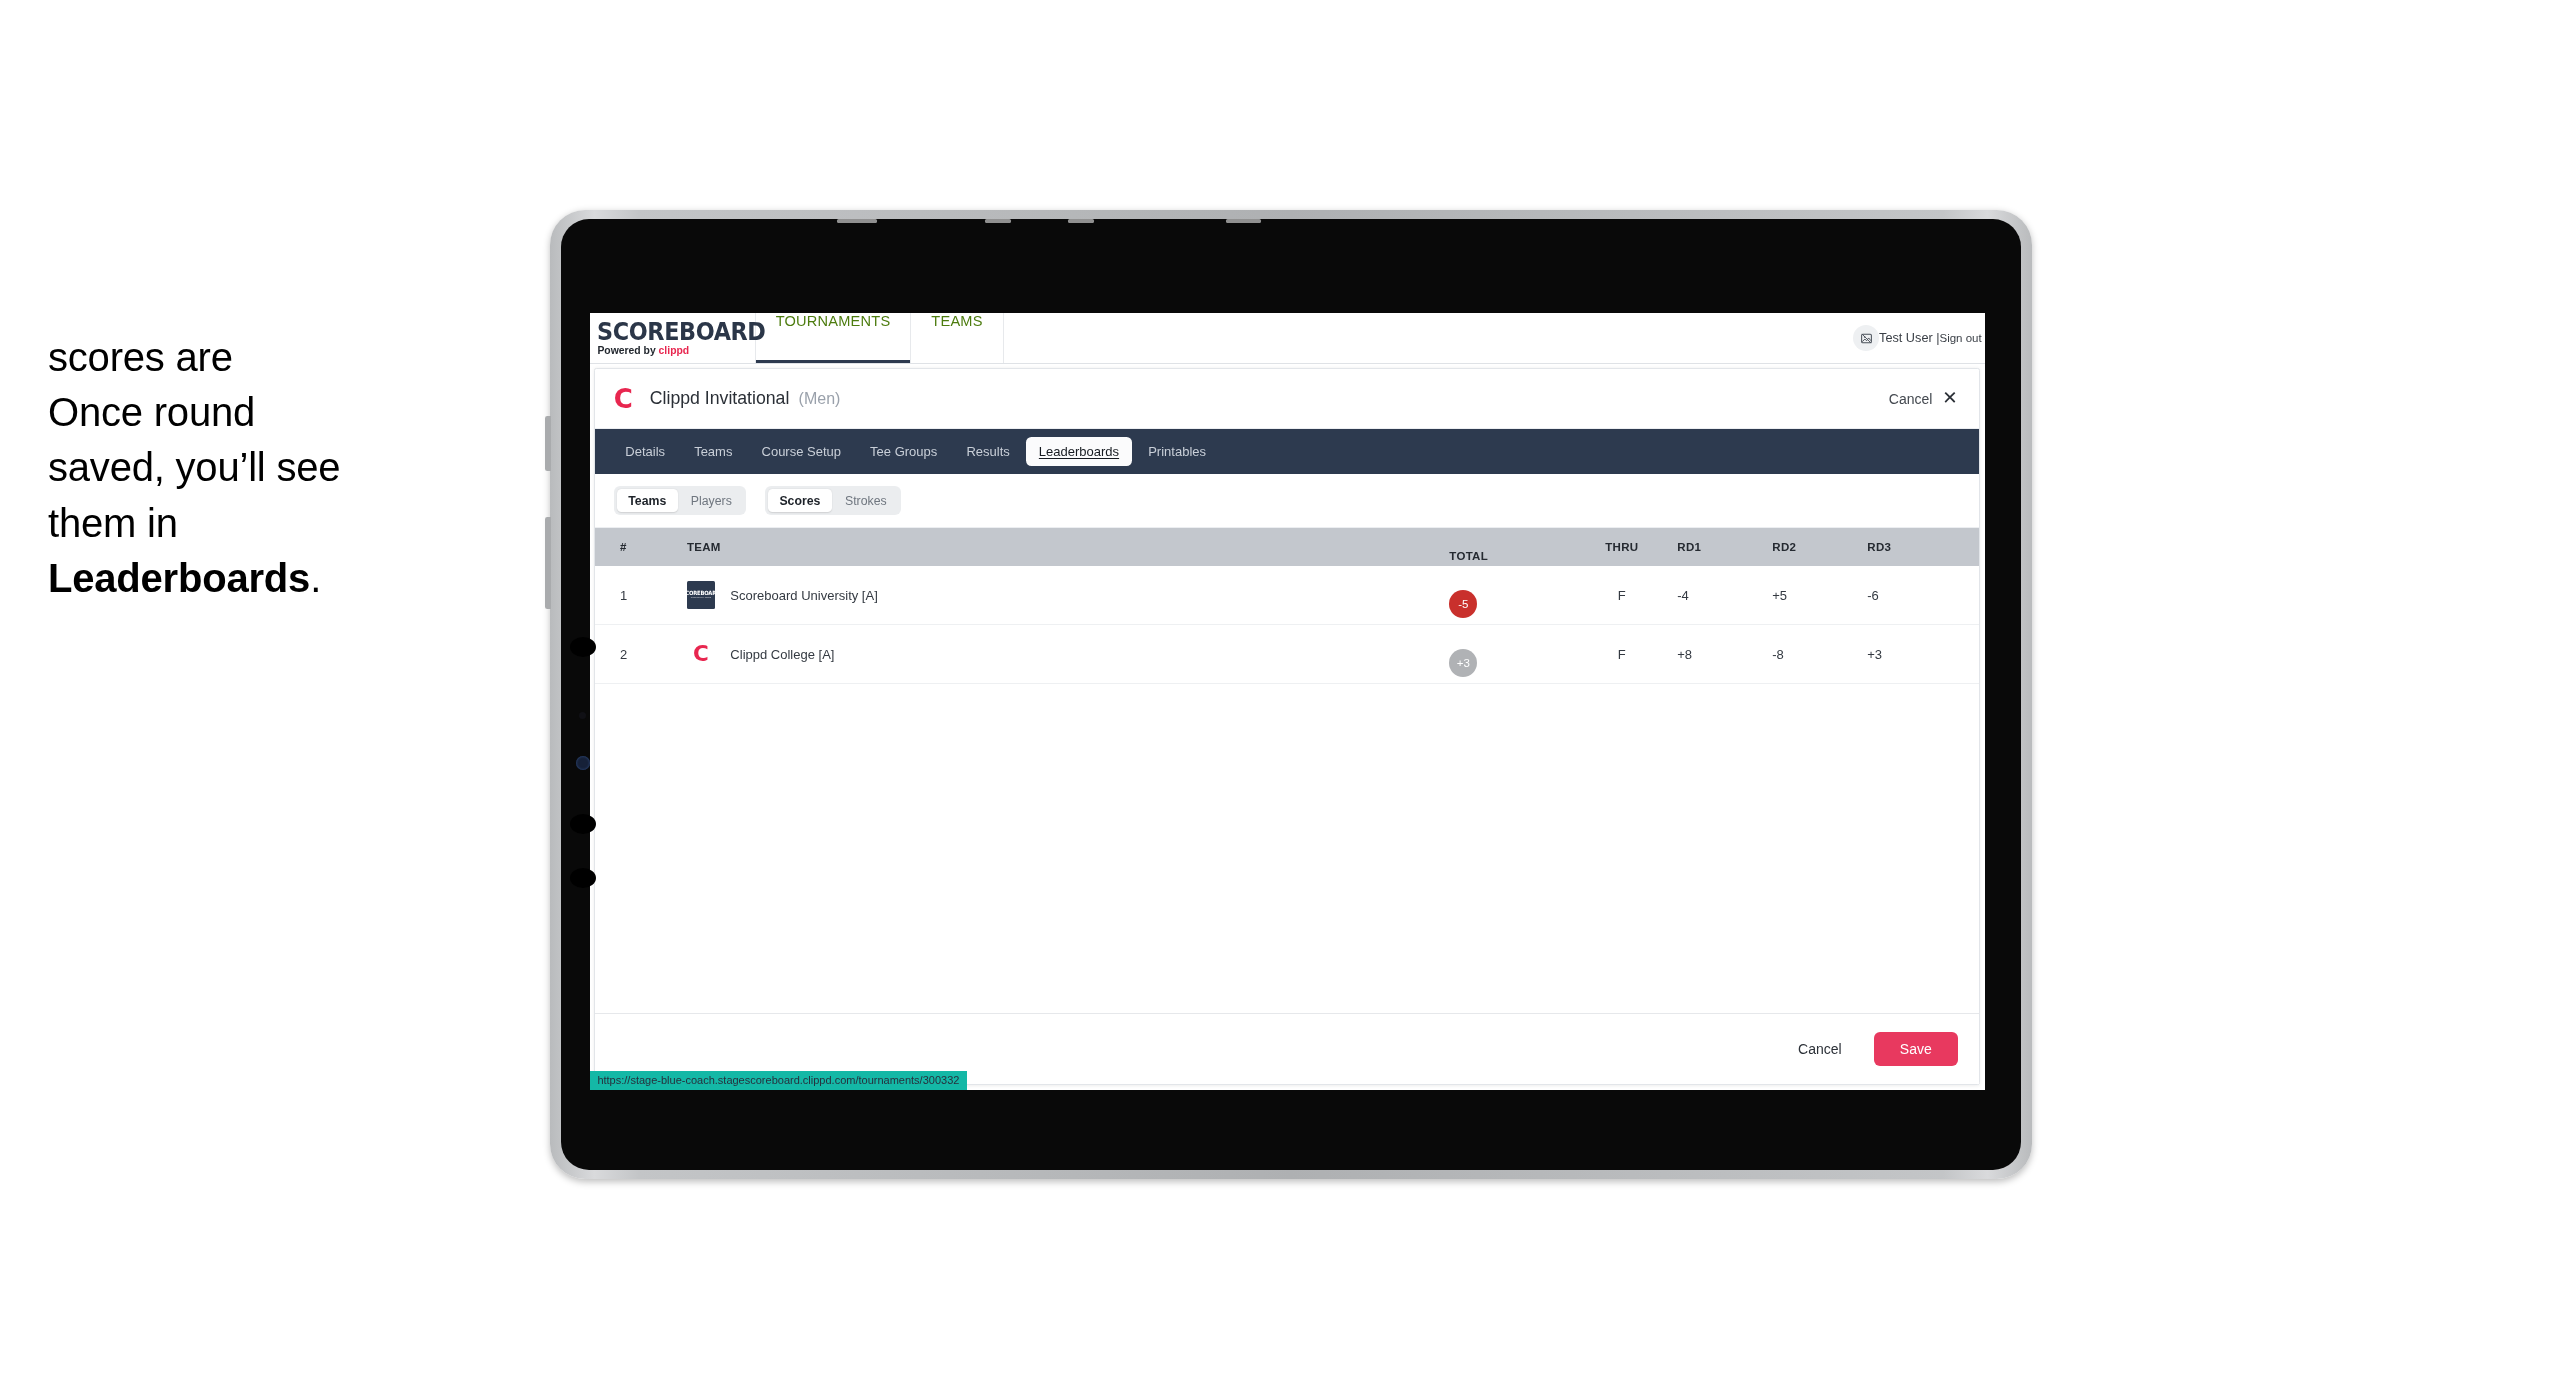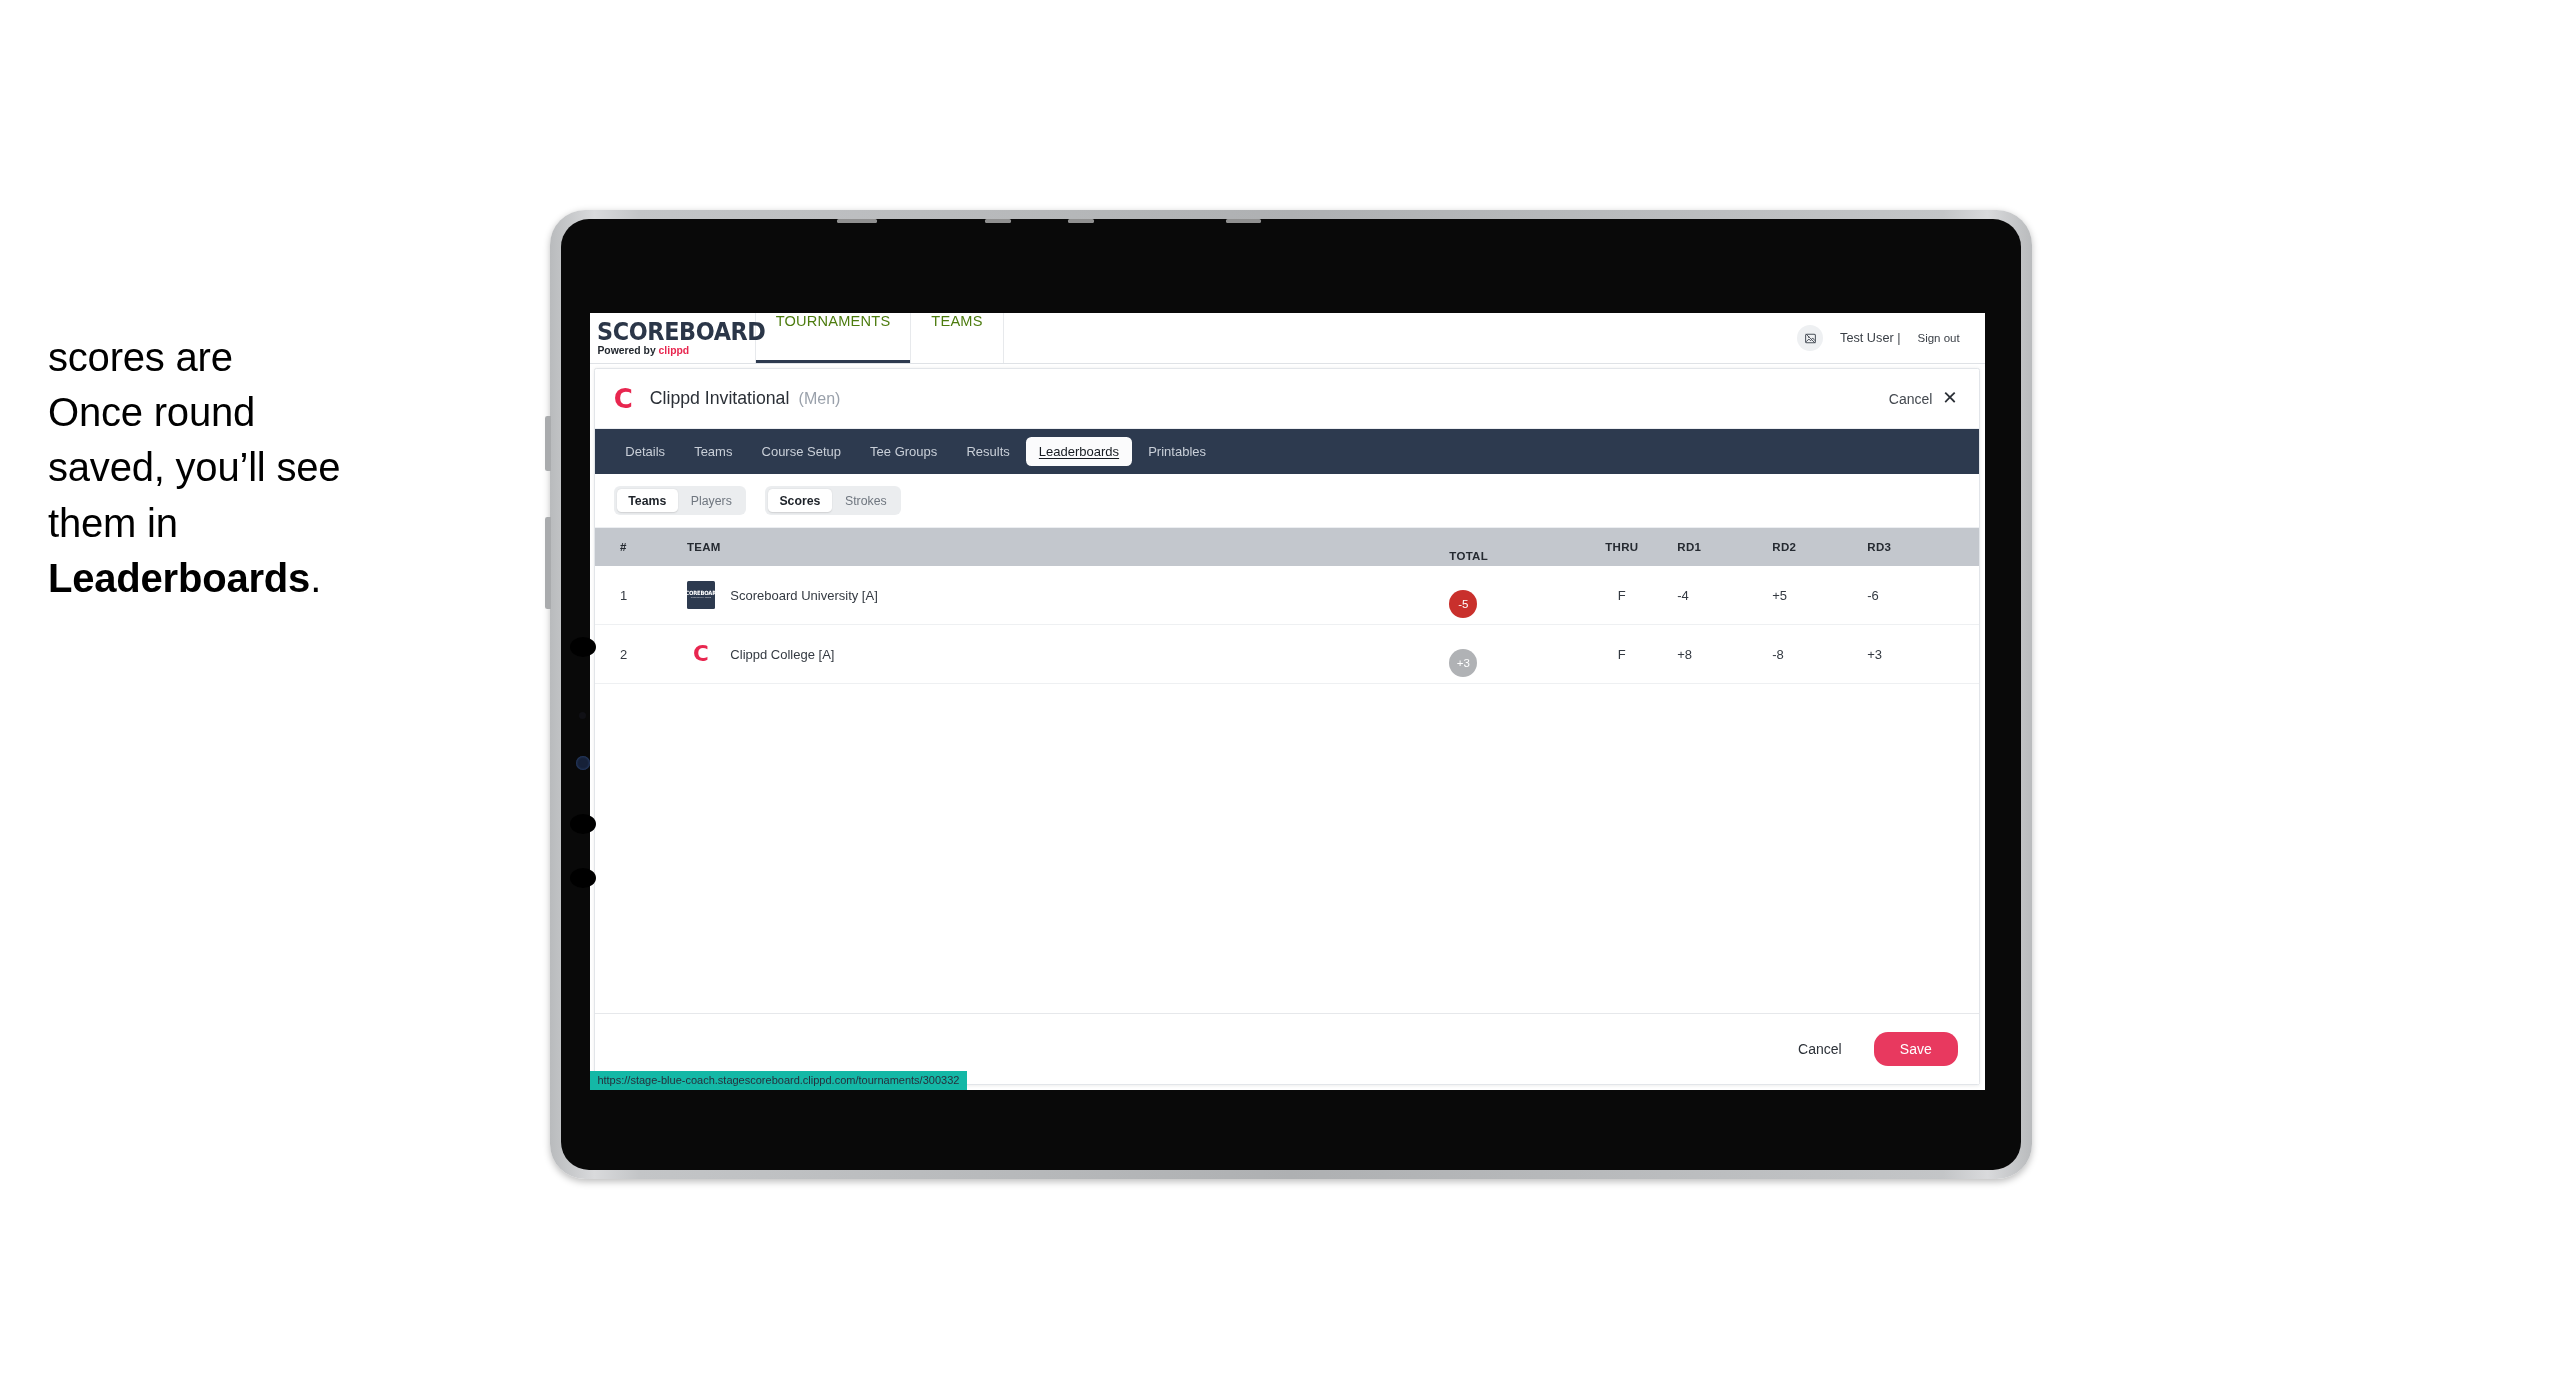--- a/index.html
+++ b/index.html
@@ -150,22 +150,22 @@
     position: absolute;
     left: 0; right: 0; bottom: 0;
     height: 3.1px;
     background: #2d3a4f;
   }
 
   #appbar-right {
     margin-left: auto;
     display: flex;
     align-items: center;
-    padding-right: 25px;
-    gap: 17px;
+    padding-right: 3px;
+    gap: 0;
   }
   #avatar {
     width: 26px; height: 26px;
     border-radius: 50%;
     background: #eef0f2;
     display: flex; align-items: center; justify-content: center;
   }
   #user-text {
     font-size: 12.7px;
     color: #3a3f46;
@@ -369,21 +369,21 @@
   #foot-cancel {
     font-size: 14px;
     color: #2c3138;
     padding: 7.7px 10.7px;
   }
   #foot-save {
     background: #e8395f;
     color: #ffffff;
     font-size: 14px;
     padding: 9.2px 26px;
-    border-radius: 14px;
+    border-radius: 6px;
     border: none;
     font-family: "Liberation Sans", sans-serif;
   }
 
   
   #statusbar {
     position: absolute;
     left: 0;
     bottom: 0;
     background: #14b8a6;

